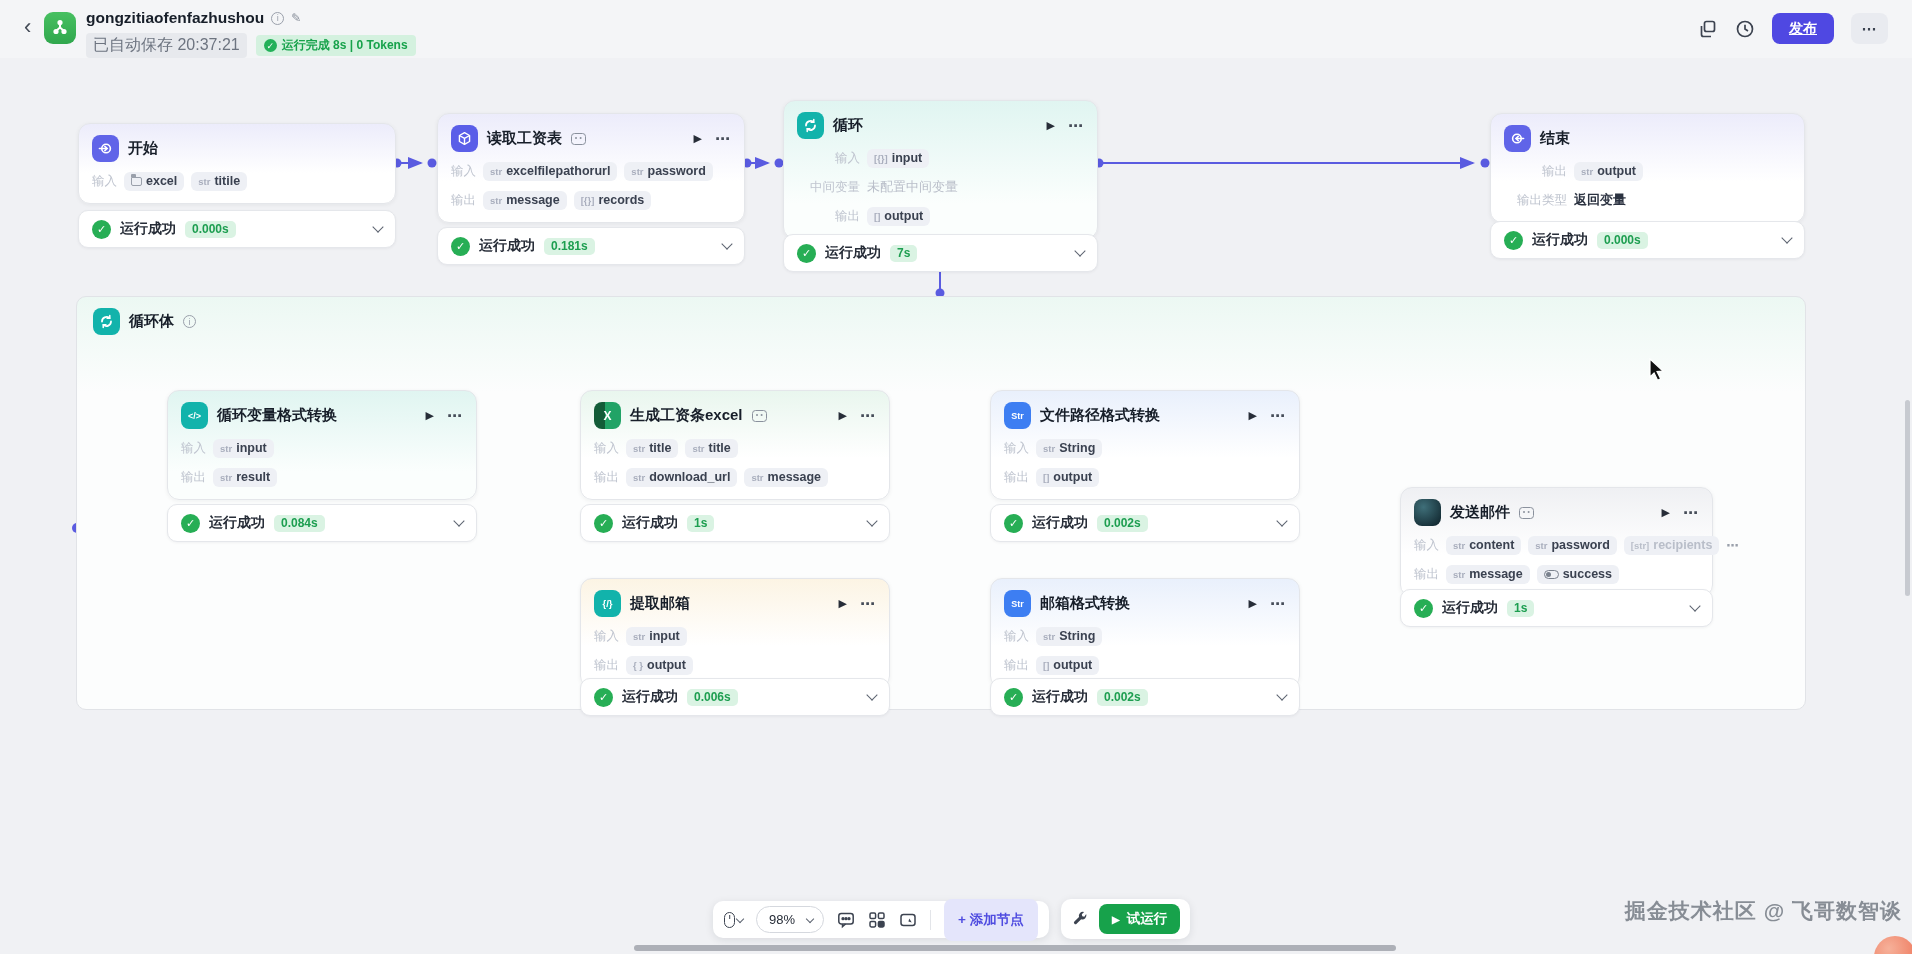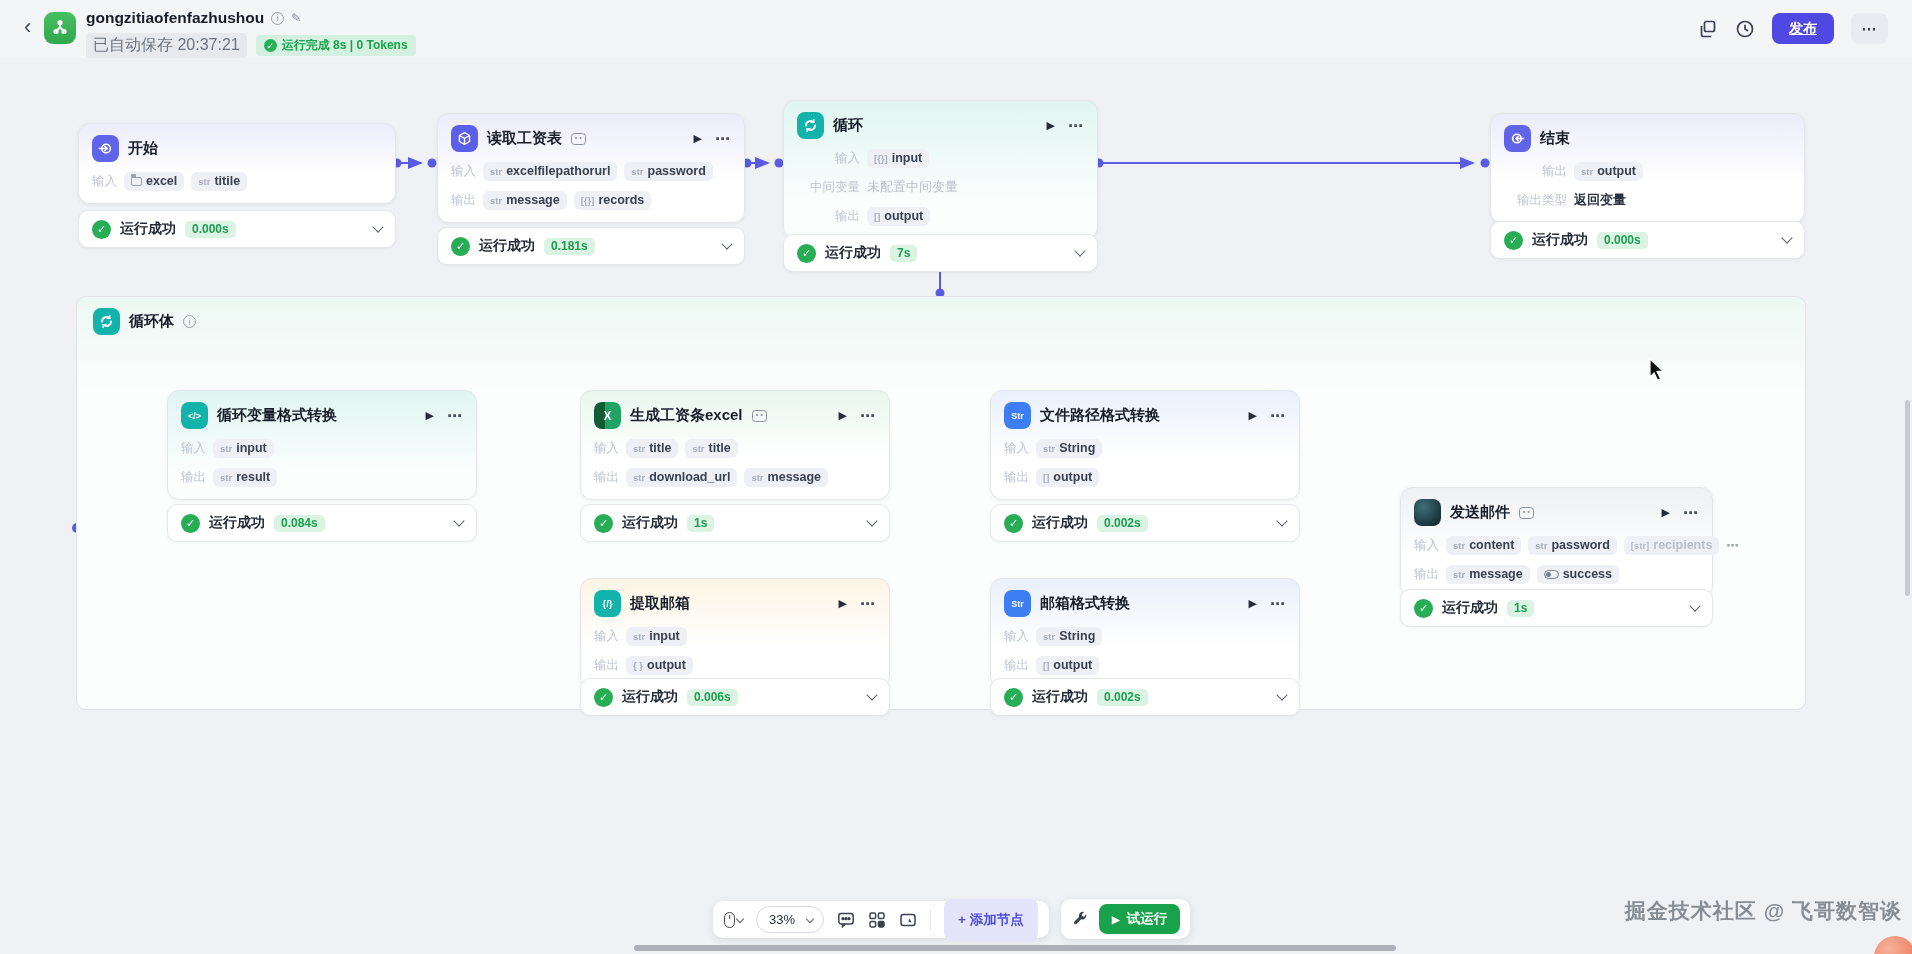--- a/index.html
+++ b/index.html
@@ -571,21 +571,21 @@
   <span class="stime">1s</span>
   <span class="cv"></span>
 </div>
 
 <div class="tool1">
   <span style="display:flex;align-items:center;gap:10px">
     <span class="mouse"></span>
       <span class="tinycv"></span>
   </span>
   <span class="zoomsel">
-    <span>33%</span>
+    <span>98%</span>
     <span class="tinycv" style="margin:0 0 2px 0"></span>
   </span>
   <svg class="tbicon" viewBox="0 0 18 18" fill="none" stroke="#3c4350" stroke-width="1.5">
     <rect x="1.8" y="2.5" width="14.4" height="10.5" rx="2.5"></rect>
       <path d="M5.5 13v2.6L8.6 13"></path>
     <circle cx="6" cy="7.7" r="0.9" fill="#3c4350"></circle>
       <circle cx="9" cy="7.7" r="0.9" fill="#3c4350"></circle>
       <circle cx="12" cy="7.7" r="0.9" fill="#3c4350"></circle>
     </svg>
   <svg class="tbicon" viewBox="0 0 18 18" fill="none" stroke="#3c4350" stroke-width="1.5">

